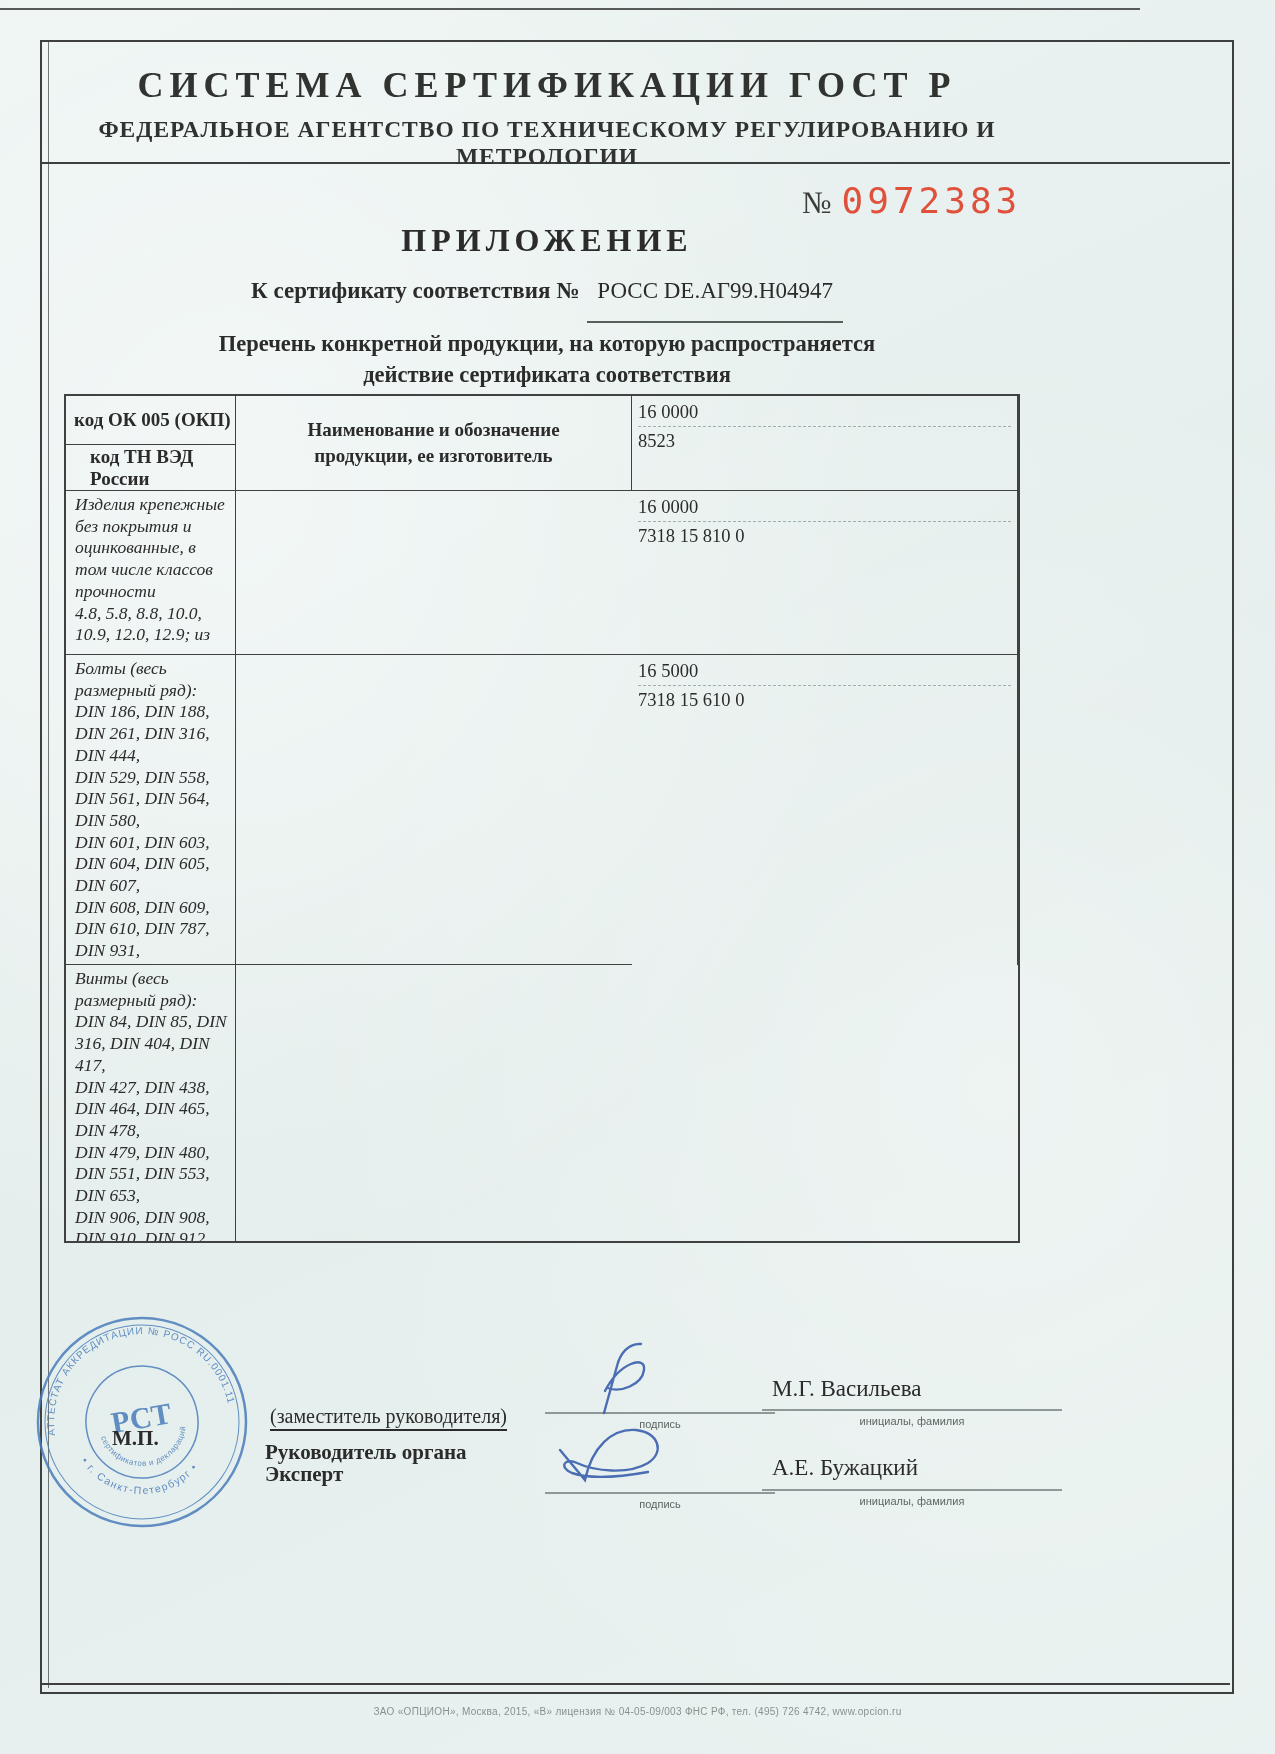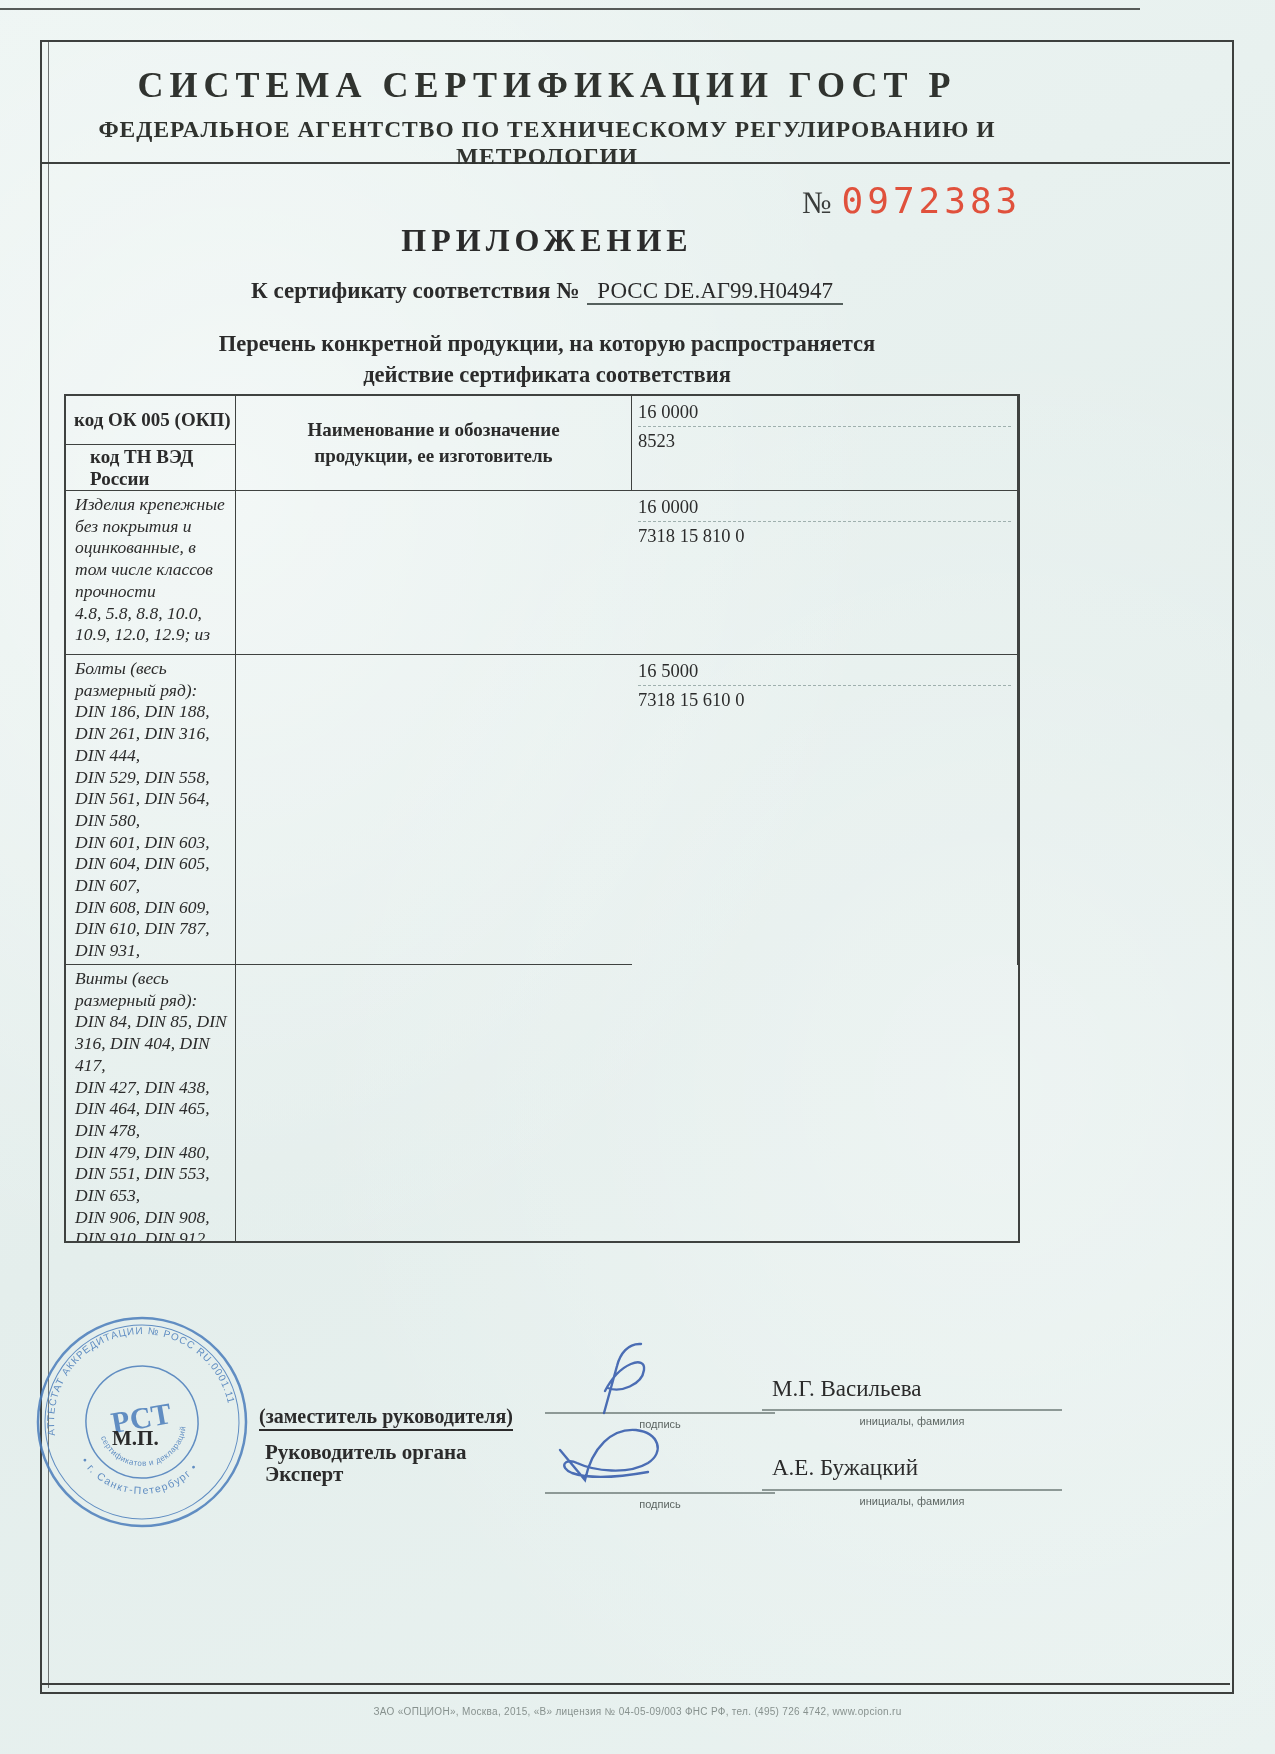--- a/index.html
+++ b/index.html
@@ -18,21 +18,21 @@
   .frame-left2{left:48px;top:42px;width:1px;height:1646px;background:#3d403e;opacity:.7;}
   .header-rule{left:42px;top:162px;width:1188px;height:2px;background:#3d403e;}
   .bottom-rule2{left:42px;top:1683px;width:1188px;height:1.5px;background:#3d403e;}
   
   .center-col{left:42px;width:1010px;text-align:center;}
   .sys-title{top:64px;font-size:36px;font-weight:700;letter-spacing:6px;color:#30332f;}
   .agency{top:116px;font-size:23.5px;font-weight:700;letter-spacing:1px;color:#30332f;}
   .apx-title{top:222px;font-size:32px;font-weight:700;letter-spacing:5px;}
   .cert-line{top:278px;font-size:23px;}
   .cert-line .lbl{font-weight:700;}
-  .cert-line .num{border-bottom:2px solid #55605d;padding:0 10px 0 10px;margin-left:8px;}
+  .cert-line .num{border-bottom:2px solid #55605d;padding:0 10px 18px 10px;margin-left:8px;}
   .subtitle{top:328px;font-size:22.5px;font-weight:700;line-height:31px;white-space:pre-line;}
   
   .form-number{top:180px;left:802px;display:flex;align-items:baseline;}
   .form-number .nsign{font-size:31px;color:#3a3d3b;}
   .form-number .digits{font-family:"DejaVu Sans Mono",monospace;font-size:36px;color:#e0513c;letter-spacing:4px;margin-left:10px;}
   
   .tbl{left:64px;top:394px;width:952px;display:grid;
        grid-template-columns:170px 396px 386px;
        grid-template-rows:95px 164px 310px 276px;
        border:2px solid #3f4240;}
@@ -46,21 +46,21 @@
       white-space:pre-line;font-weight:700;font-size:19px;line-height:26px;padding:0 10px;}
   .c-code{padding:4px 6px;font-size:18.5px;line-height:24px;}
   .code-top{display:block;border-bottom:1.5px dashed #9fb0ae;padding-bottom:2px;}
   .code-bot{display:block;padding-top:2px;}
   .c-name{padding:3px 6px 2px 9px;font-size:17.5px;line-height:21.7px;white-space:pre-line;font-style:italic;}
   
   .stamp{left:22px;top:1292px;width:240px;height:260px;opacity:.85;}
   .mp-label{left:112px;top:1426px;font-size:21px;font-weight:700;color:#2b2b2b;z-index:5;}
   
   .role1a{left:265px;top:1440px;font-size:21px;font-weight:700;}
-  .role1b{left:259px;top:1405px;font-size:20px;font-weight:700;border-bottom:2.5px solid #2b2b2b;padding-bottom:1px;}
+  .role1b{left:270px;top:1405px;font-size:20px;font-weight:400;border-bottom:2.5px solid #2b2b2b;padding-bottom:1px;}
   .role2{left:265px;top:1462px;font-size:21px;font-weight:700;}
   .sig-line{height:1.5px;background:#8d9996;}
   .sig-line.s1{left:545px;top:1412px;width:230px;}
   .sig-line.s2{left:545px;top:1492px;width:230px;}
   .name-line{height:1.5px;background:#8d9996;}
   .name-line.n1{left:762px;top:1409px;width:300px;}
   .name-line.n2{left:762px;top:1489px;width:300px;}
   .sig-cap{font-family:"Liberation Sans",sans-serif;font-size:11px;color:#5d6663;text-align:center;}
   .sig-cap.c1{left:545px;top:1418px;width:230px;}
   .sig-cap.c2{left:545px;top:1498px;width:230px;}

